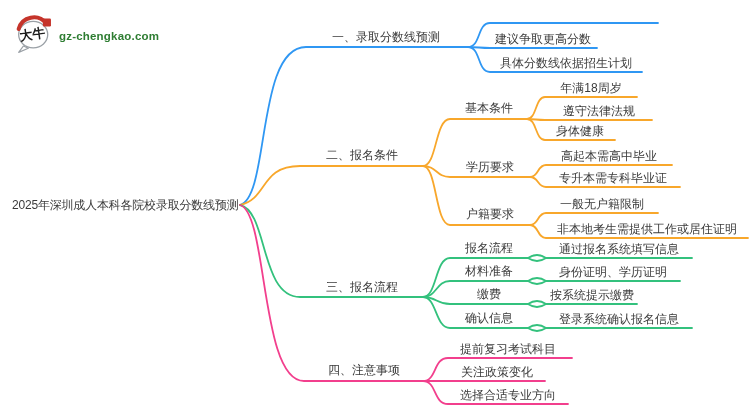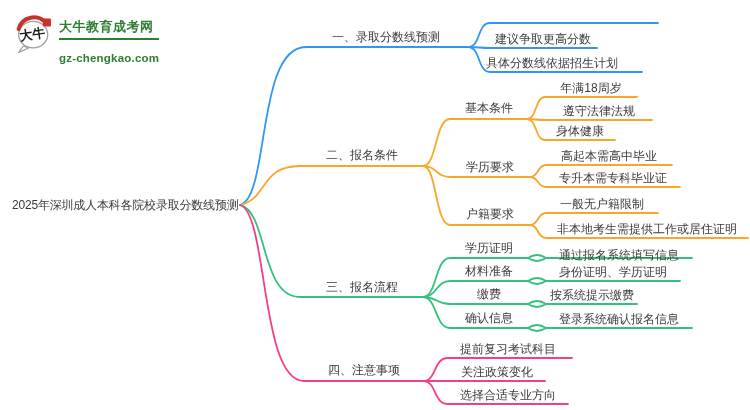--- a/index.html
+++ b/index.html
@@ -82,49 +82,48 @@
 
   <div class="logo">
     <svg class="logo-mark" viewBox="0 0 52 52" xmlns="http://www.w3.org/2000/svg">
       <ellipse cx="25" cy="28" rx="18" ry="16.5" fill="#ffffff" stroke="#9aa0a6" stroke-width="1.6"></ellipse>
       <path d="M13,42 L7,50 L19,45 Z" fill="#ffffff" stroke="#9aa0a6" stroke-width="1.4" stroke-linejoin="round"></path>
       <path d="M7,21 A19.5,19.5 0 0 1 41,14" fill="none" stroke="#c5342b" stroke-width="5" stroke-linecap="round"></path>
       <rect x="37" y="8" width="10" height="10" rx="1.5" fill="#c5342b"></rect>
       <text x="24" y="33" font-size="16" font-weight="bold" fill="#1d1d1d" text-anchor="middle" transform="rotate(-8 24 28)">大牛</text>
     </svg>
     <div class="logo-textblock">
-      <div class="logo-title">大牛教育成考网</div>
       <div class="logo-domain">gz-chengkao.com</div>
     </div>
   </div>
 
   <div class="node root-node" style="left:12px;top:205px">2025年深圳成人本科各院校录取分数线预测</div>
 
   <div class="node branch-label" style="left:386px;top:37px">一、录取分数线预测</div>
   <div class="node" style="left:543px;top:39px">建议争取更高分数</div>
-  <div class="node" style="left:552px;top:63px">具体分数线依据招生计划</div>
+  <div class="node" style="left:566px;top:63px">具体分数线依据招生计划</div>
 
   <div class="node branch-label" style="left:362px;top:155px">二、报名条件</div>
   <div class="node" style="left:489px;top:108px">基本条件</div>
   <div class="node" style="left:490px;top:167px">学历要求</div>
   <div class="node" style="left:490px;top:214px">户籍要求</div>
   <div class="node" style="left:591px;top:88px">年满18周岁</div>
   <div class="node" style="left:599px;top:111px">遵守法律法规</div>
   <div class="node" style="left:580px;top:131px">身体健康</div>
   <div class="node" style="left:609px;top:156px">高起本需高中毕业</div>
   <div class="node" style="left:613px;top:178px">专升本需专科毕业证</div>
   <div class="node" style="left:602px;top:204px">一般无户籍限制</div>
   <div class="node" style="left:647px;top:229px">非本地考生需提供工作或居住证明</div>
 
   <div class="node branch-label" style="left:362px;top:287px">三、报名流程</div>
-  <div class="node" style="left:489px;top:248px">学历证明</div>
+  <div class="node" style="left:489px;top:248px">报名流程</div>
   <div class="node" style="left:489px;top:271px">材料准备</div>
   <div class="node" style="left:489px;top:294px">缴费</div>
   <div class="node" style="left:489px;top:318px">确认信息</div>
-  <div class="node" style="left:619px;top:255px">通过报名系统填写信息</div>
+  <div class="node" style="left:619px;top:249px">通过报名系统填写信息</div>
   <div class="node" style="left:613px;top:272px">身份证明、学历证明</div>
   <div class="node" style="left:592px;top:295px">按系统提示缴费</div>
   <div class="node" style="left:619px;top:319px">登录系统确认报名信息</div>
 
   <div class="node branch-label" style="left:364px;top:370px">四、注意事项</div>
   <div class="node" style="left:508px;top:349px">提前复习考试科目</div>
   <div class="node" style="left:497px;top:372px">关注政策变化</div>
   <div class="node" style="left:508px;top:395px">选择合适专业方向</div>
 
 </div>

